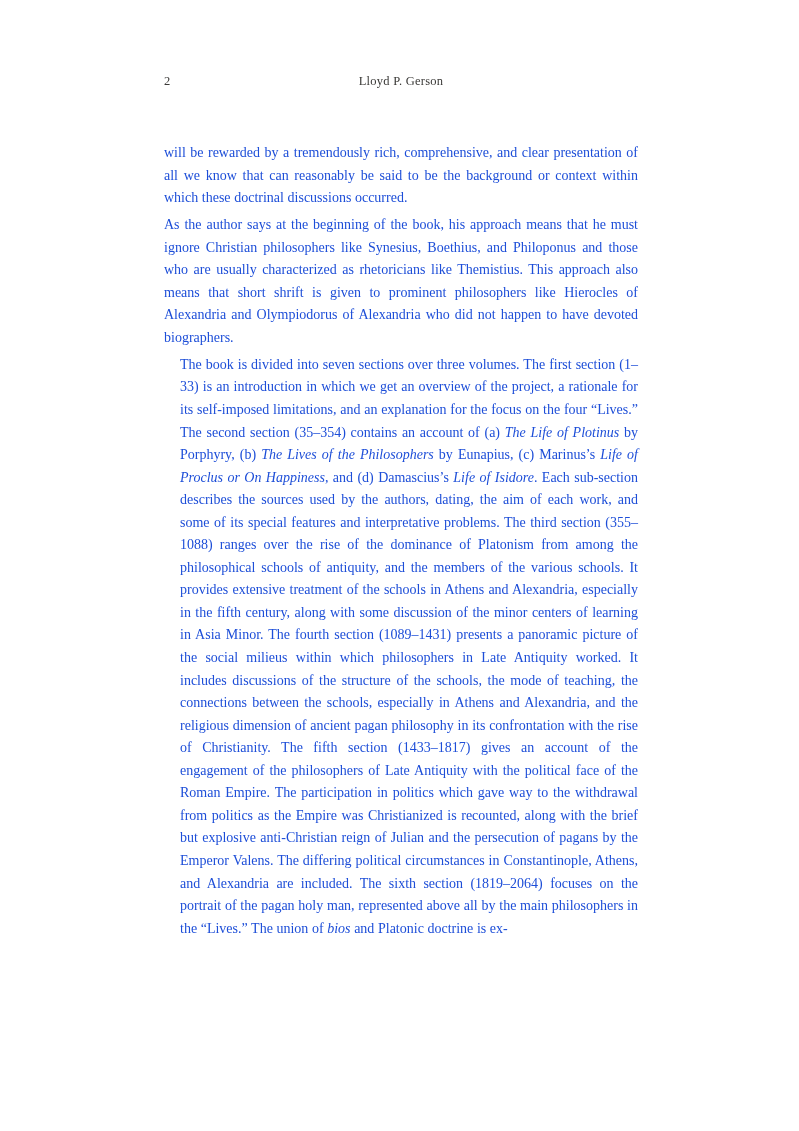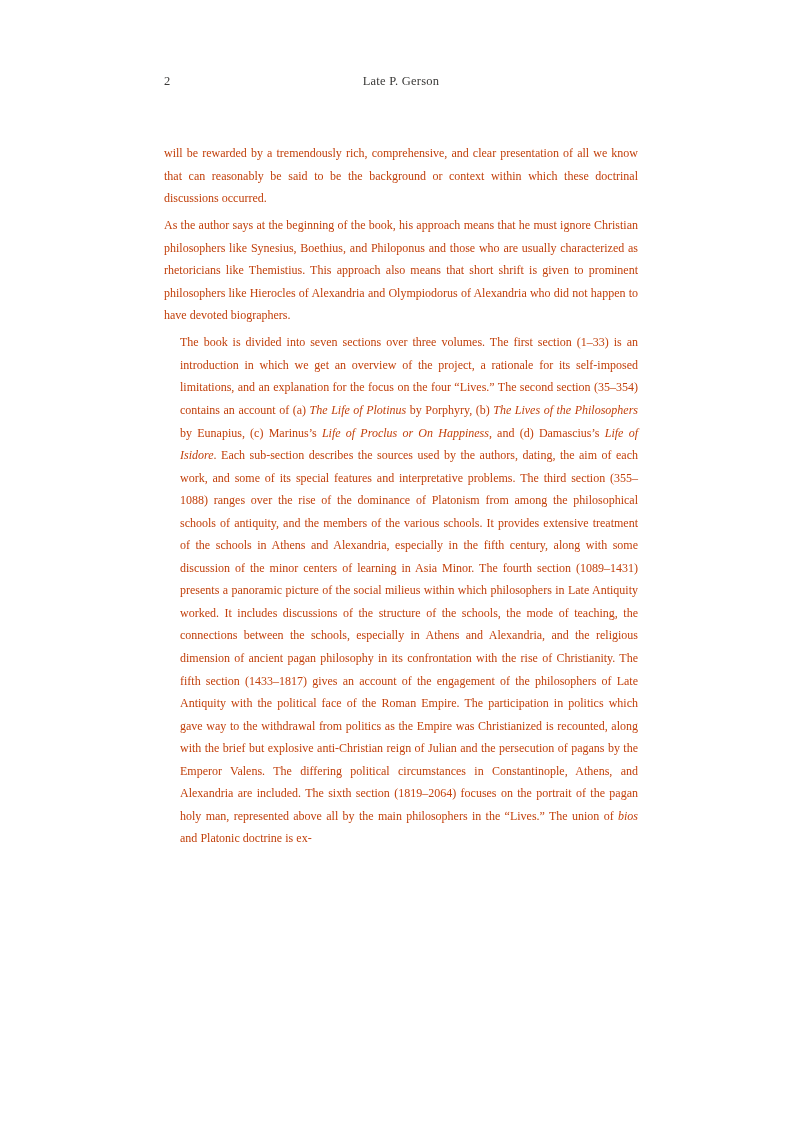--- a/index.html
+++ b/index.html
@@ -58,41 +58,41 @@
   
   .textblock {
     position: absolute;
     left: 164px;
     top: 142px;
     width: 474px;
   }
 
   p.para {
     margin: 0 0 4.5px 0;
-    font-size: 12px;
+    font-size: 14px;
     line-height: 22.55px;
     text-align: justify;
     text-justify: inter-word;
     text-indent: 0;
-    color: #c2410c;
+    color: #1d4ed8;
     word-spacing: 0.1px;
     hyphens: none;
   }
   p.para:last-child { margin-bottom: 0; margin-left: 16px; }
 
   i, .it { font-style: italic; }
 </style>
 </head>
 <body style="background: rgb(255, 255, 255); color: rgb(38, 37, 36);">
 
 <div class="page">
 
   <div class="running-head">
     <span class="folio">2</span>
-    <span class="head-title">Late P. Gerson</span>
+    <span class="head-title">Lloyd P. Gerson</span>
   </div>
 
   <div class="textblock" id="textblock">
       <p class="para"><span>will be rewarded by a tremendously rich, comprehensive, and clear presentation of all we know that can reasonably be said to be the background or context within which these doctrinal discussions occurred.</span></p>
       <p class="para"><span>As the author says at the beginning of the book, his approach means that he must ignore Christian philosophers like Synesius, Boethius, and Philoponus and those who are usually characterized as rhetoricians like Themistius. This approach also means that short shrift is given to prominent philosophers like Hierocles of Alexandria and Olympiodorus of Alexandria who did not happen to have devoted biographers.</span></p>
       <p class="para"><span>The book is divided into seven sections over three volumes. The first section (1–33) is an introduction in which we get an overview of the project, a rationale for its self-imposed limitations, and an explanation for the focus on the four “Lives.” The second section (35–354) contains an account of (a) </span><i>The Life of Plotinus</i><span> by Porphyry, (b) </span><i>The Lives of the Philosophers</i><span> by Eunapius, (c) Marinus’s </span><i>Life of Proclus or On Happiness</i><span>, and (d) Damascius’s </span><i>Life of Isidore</i><span>. Each sub-section describes the sources used by the authors, dating, the aim of each work, and some of its special features and interpretative problems. The third section (355–1088) ranges over the rise of the dominance of Platonism from among the philosophical schools of antiquity, and the members of the various schools. It provides extensive treatment of the schools in Athens and Alexandria, especially in the fifth century, along with some discussion of the minor centers of learning in Asia Minor. The fourth section (1089–1431) presents a panoramic picture of the social milieus within which philosophers in Late Antiquity worked. It includes discussions of the structure of the schools, the mode of teaching, the connections between the schools, especially in Athens and Alexandria, and the religious dimension of ancient pagan philosophy in its confrontation with the rise of Christianity. The fifth section (1433–1817) gives an account of the engagement of the philosophers of Late Antiquity with the political face of the Roman Empire. The participation in politics which gave way to the withdrawal from politics as the Empire was Christianized is recounted, along with the brief but explosive anti-Christian reign of Julian and the persecution of pagans by the Emperor Valens. The differing political circumstances in Constantinople, Athens, and Alexandria are included. The sixth section (1819–2064) focuses on the portrait of the pagan holy man, represented above all by the main philosophers in the “Lives.” The union of </span><i>bios</i><span> and Platonic doctrine is ex-</span></p>
     </div>
 
 </div>
 

